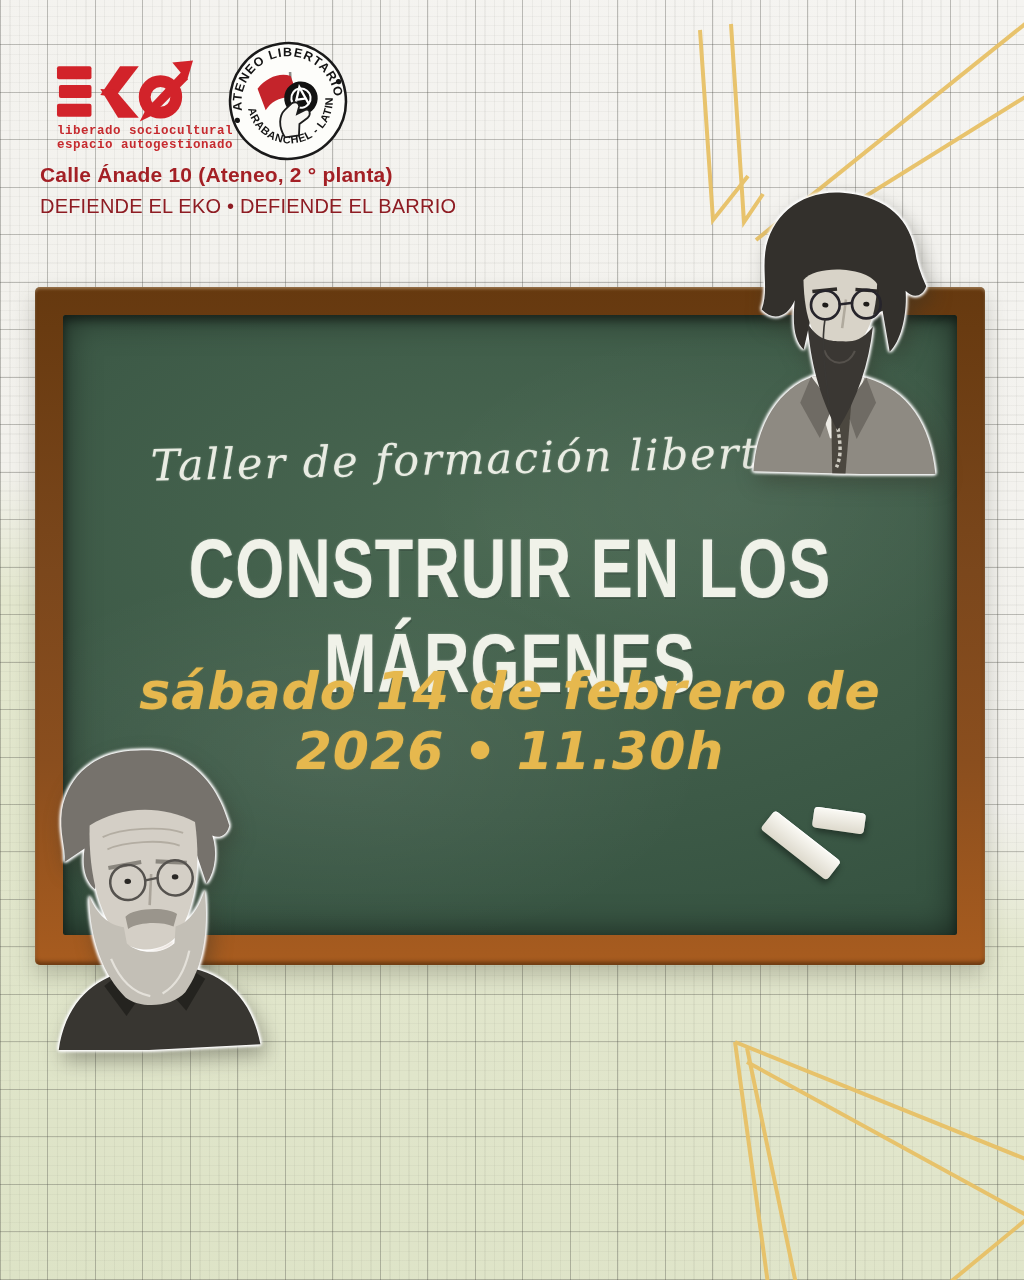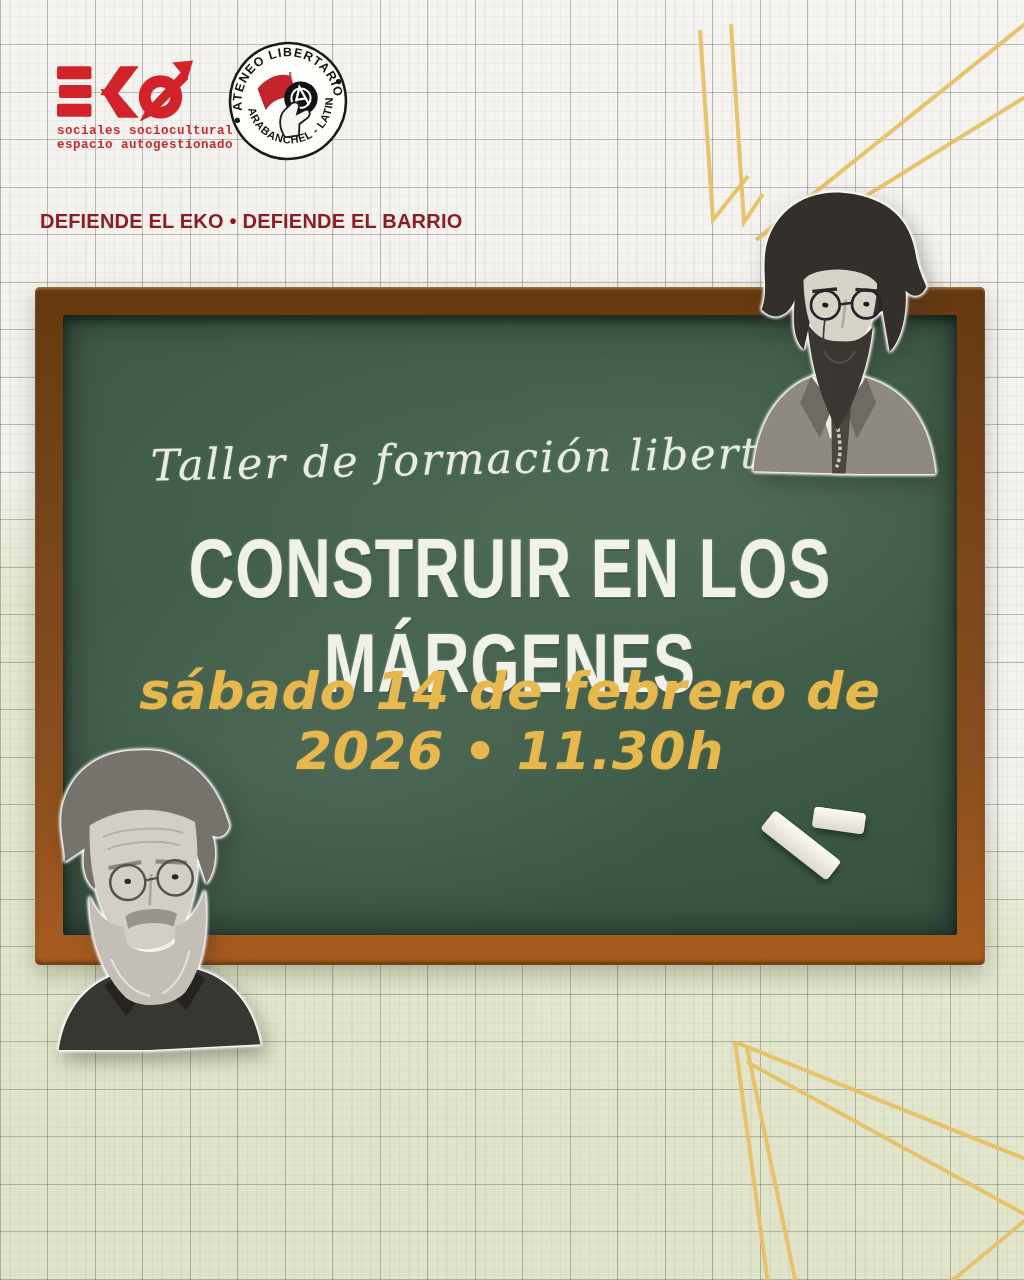--- a/index.html
+++ b/index.html
@@ -11,21 +11,21 @@
       repeating-linear-gradient(0deg,  rgba(70,70,62,.045) 0 1px, transparent 1px 9.5px),
       repeating-linear-gradient(90deg, rgba(72,72,66,.30) 0 1px, transparent 1px 47.5px),
       repeating-linear-gradient(0deg,  rgba(72,72,66,.30) 0 1px, transparent 1px 47.5px),
       linear-gradient(199deg,#f5f4f1 0%,#f2f1ec 50%,#e3e7ce 58%,#dde3c6 100%);
   }
   .abs{position:absolute;}
   
   .eko-tagline{left:57px;top:124px;color:#c62a2e;font-family:"Liberation Mono",monospace;
     font-weight:bold;font-size:12.5px;line-height:14px;letter-spacing:.5px;}
   .address{left:40px;top:163px;color:#a32025;font-weight:bold;font-size:21px;letter-spacing:.2px;}
-  .slogan{left:40px;top:195px;color:#8e1c23;font-weight:bold;font-size:20px;letter-spacing:.2px;margin-top:15px;}
+  .slogan{left:40px;top:195px;color:#8e1c23;font-weight:normal;font-size:20px;letter-spacing:.2px;}
   
   .board-frame{
     left:35px;top:287px;width:950px;height:678px;border-radius:5px;box-sizing:border-box;
     background:linear-gradient(180deg,#66390f 0%,#7b471c 42%,#8a4e1e 70%,#a85c1f 100%);
     box-shadow:inset 0 2px 3px rgba(255,235,200,.35), inset 0 -3px 4px rgba(40,18,2,.5),
                0 10px 22px rgba(60,60,45,.28);
     z-index:1;
   }
   .board-surface{
     position:absolute;left:28px;top:28px;right:28px;bottom:30px;border-radius:2px;
@@ -96,21 +96,21 @@
       <rect x="2" y="44" width="35" height="13" rx="2"></rect>
       <path d="M46,35 L66,6 L85,6 L61,37 Z"></path>
       <path d="M46,29 L61,30 L85,58 L64,58 Z"></path>
       <circle cx="107" cy="37" r="16" fill="none" stroke="#d2232a" stroke-width="12"></circle>
       <path d="M86,62 L92,50 L128,12 L135,19 L98,56 Z"></path>
       <path d="M119,2 L140,0 L134,20 Z"></path>
     </g>
   </svg>
 
   <div class="abs eko-tagline">
-    <div>sociales sociocultural</div>
+    <div>liberado sociocultural</div>
     <div>espacio autogestionado</div>
   </div>
 
   <svg class="abs logo-svg" style="left:225px;top:38px;" width="126" height="126" viewBox="0 0 120 124">
     <defs>
       <path id="arcTop" d="M 14,64 A 46,46 0 0 1 106,64"></path>
       <path id="arcBot" d="M 20,62 A 42,42 0 0 0 104,62"></path>
     </defs>
     <g transform="rotate(-8 60 62)">
       <circle cx="60" cy="62" r="57" fill="#fdfdfa" stroke="#1a1a1a" stroke-width="2.5"></circle>
@@ -126,20 +126,21 @@
         <line x1="66" y1="34" x2="60" y2="96" stroke="#8a8a86" stroke-width="2.5"></line>
         <path d="M32,46 C42,36 56,33 66,38 L71,62 C60,55 45,58 37,68 Z" fill="#c4242b"></path>
         <circle cx="73" cy="61" r="16.5" fill="#121212"></circle>
         <circle cx="73" cy="61" r="9.5" fill="none" stroke="#ffffff" stroke-width="2"></circle>
         <path d="M66,68 L73,50 L80,68 M67.5,62 L78.5,62" fill="none" stroke="#ffffff" stroke-width="2.3"></path>
         <path d="M52,97 C47,86 49,75 56,70 L63,65 C67,63 71,65 70,69 L67,76 L76,73 C80,72 81,78 77,81 L68,86 L66,97 Z" fill="#f7f6f2" stroke="#1c1c1c" stroke-width="1.8"></path>
       </g>
     </g>
   </svg>
 
+  <div class="abs address">Calle Ánade 10 (Ateneo, 2 ° planta)</div>
   <div class="abs slogan">DEFIENDE EL EKO • DEFIENDE EL BARRIO</div>
 
   <div class="abs board-frame">
     <div class="board-surface">
       <div class="board-kicker">Taller de formación libertaria:</div>
       <div class="board-title">CONSTRUIR EN LOS MÁRGENES</div>
       <div class="board-date">sábado 14 de febrero de 2026 • 11.30h</div>
     </div>
   </div>
 

